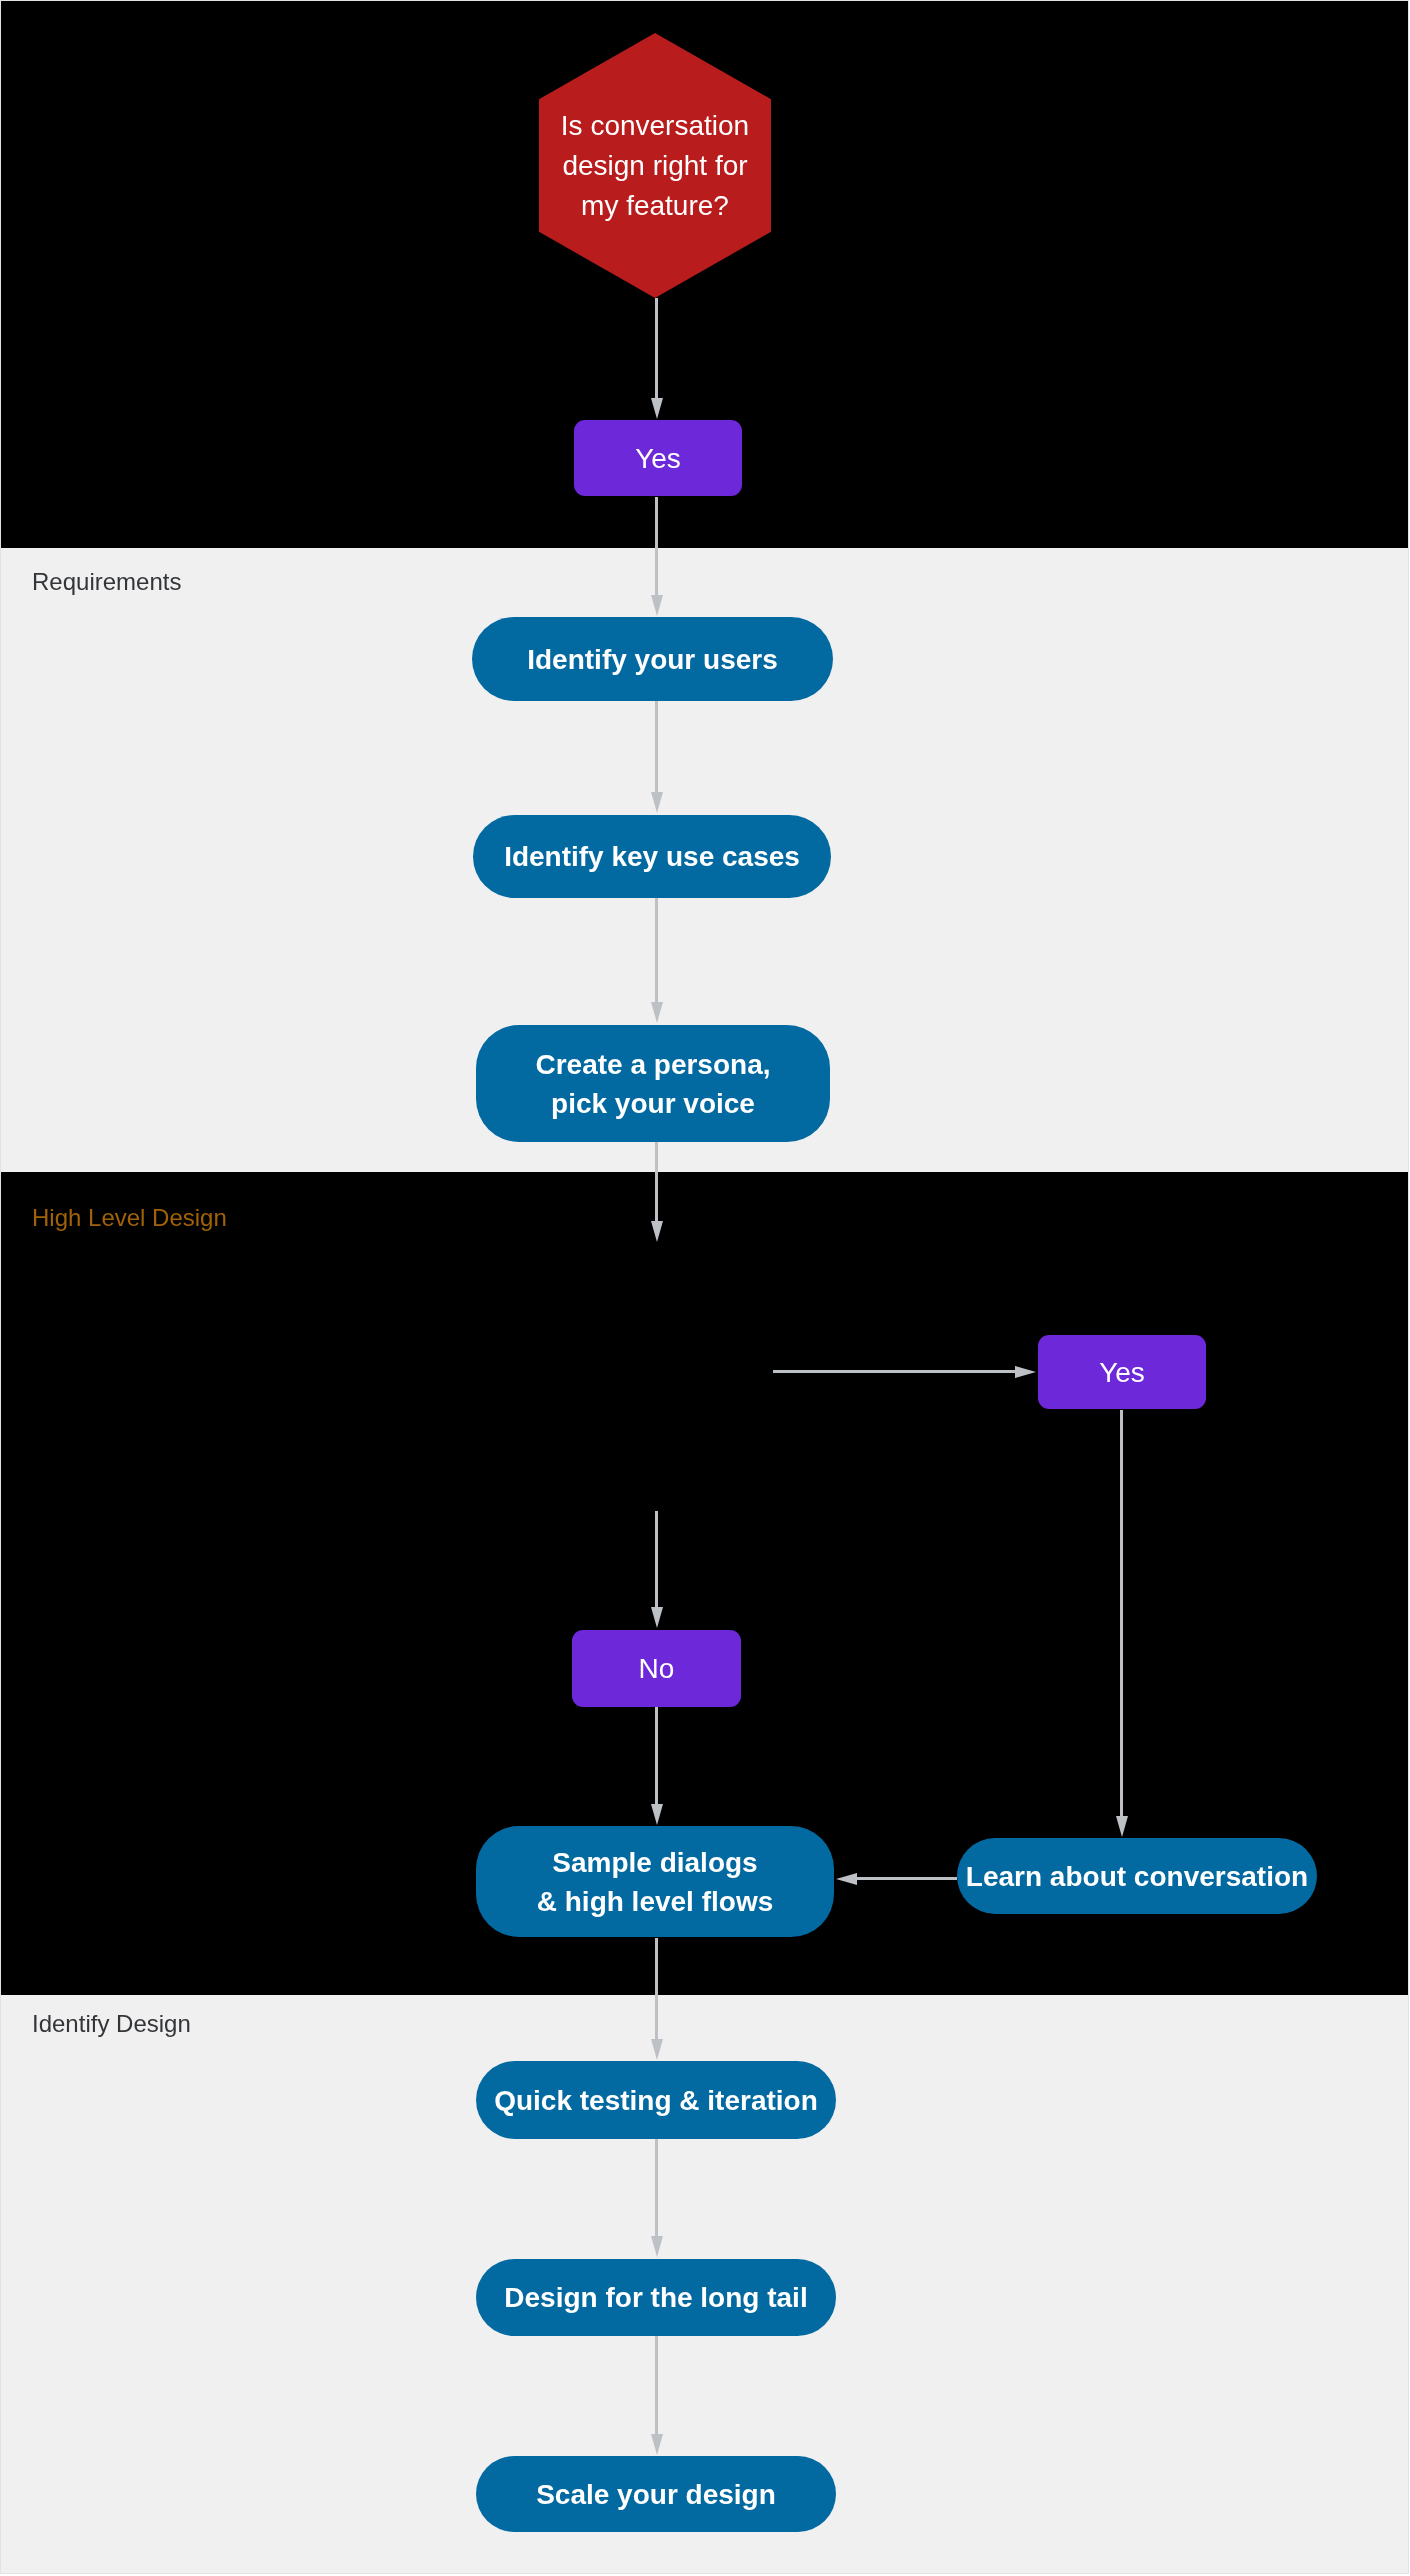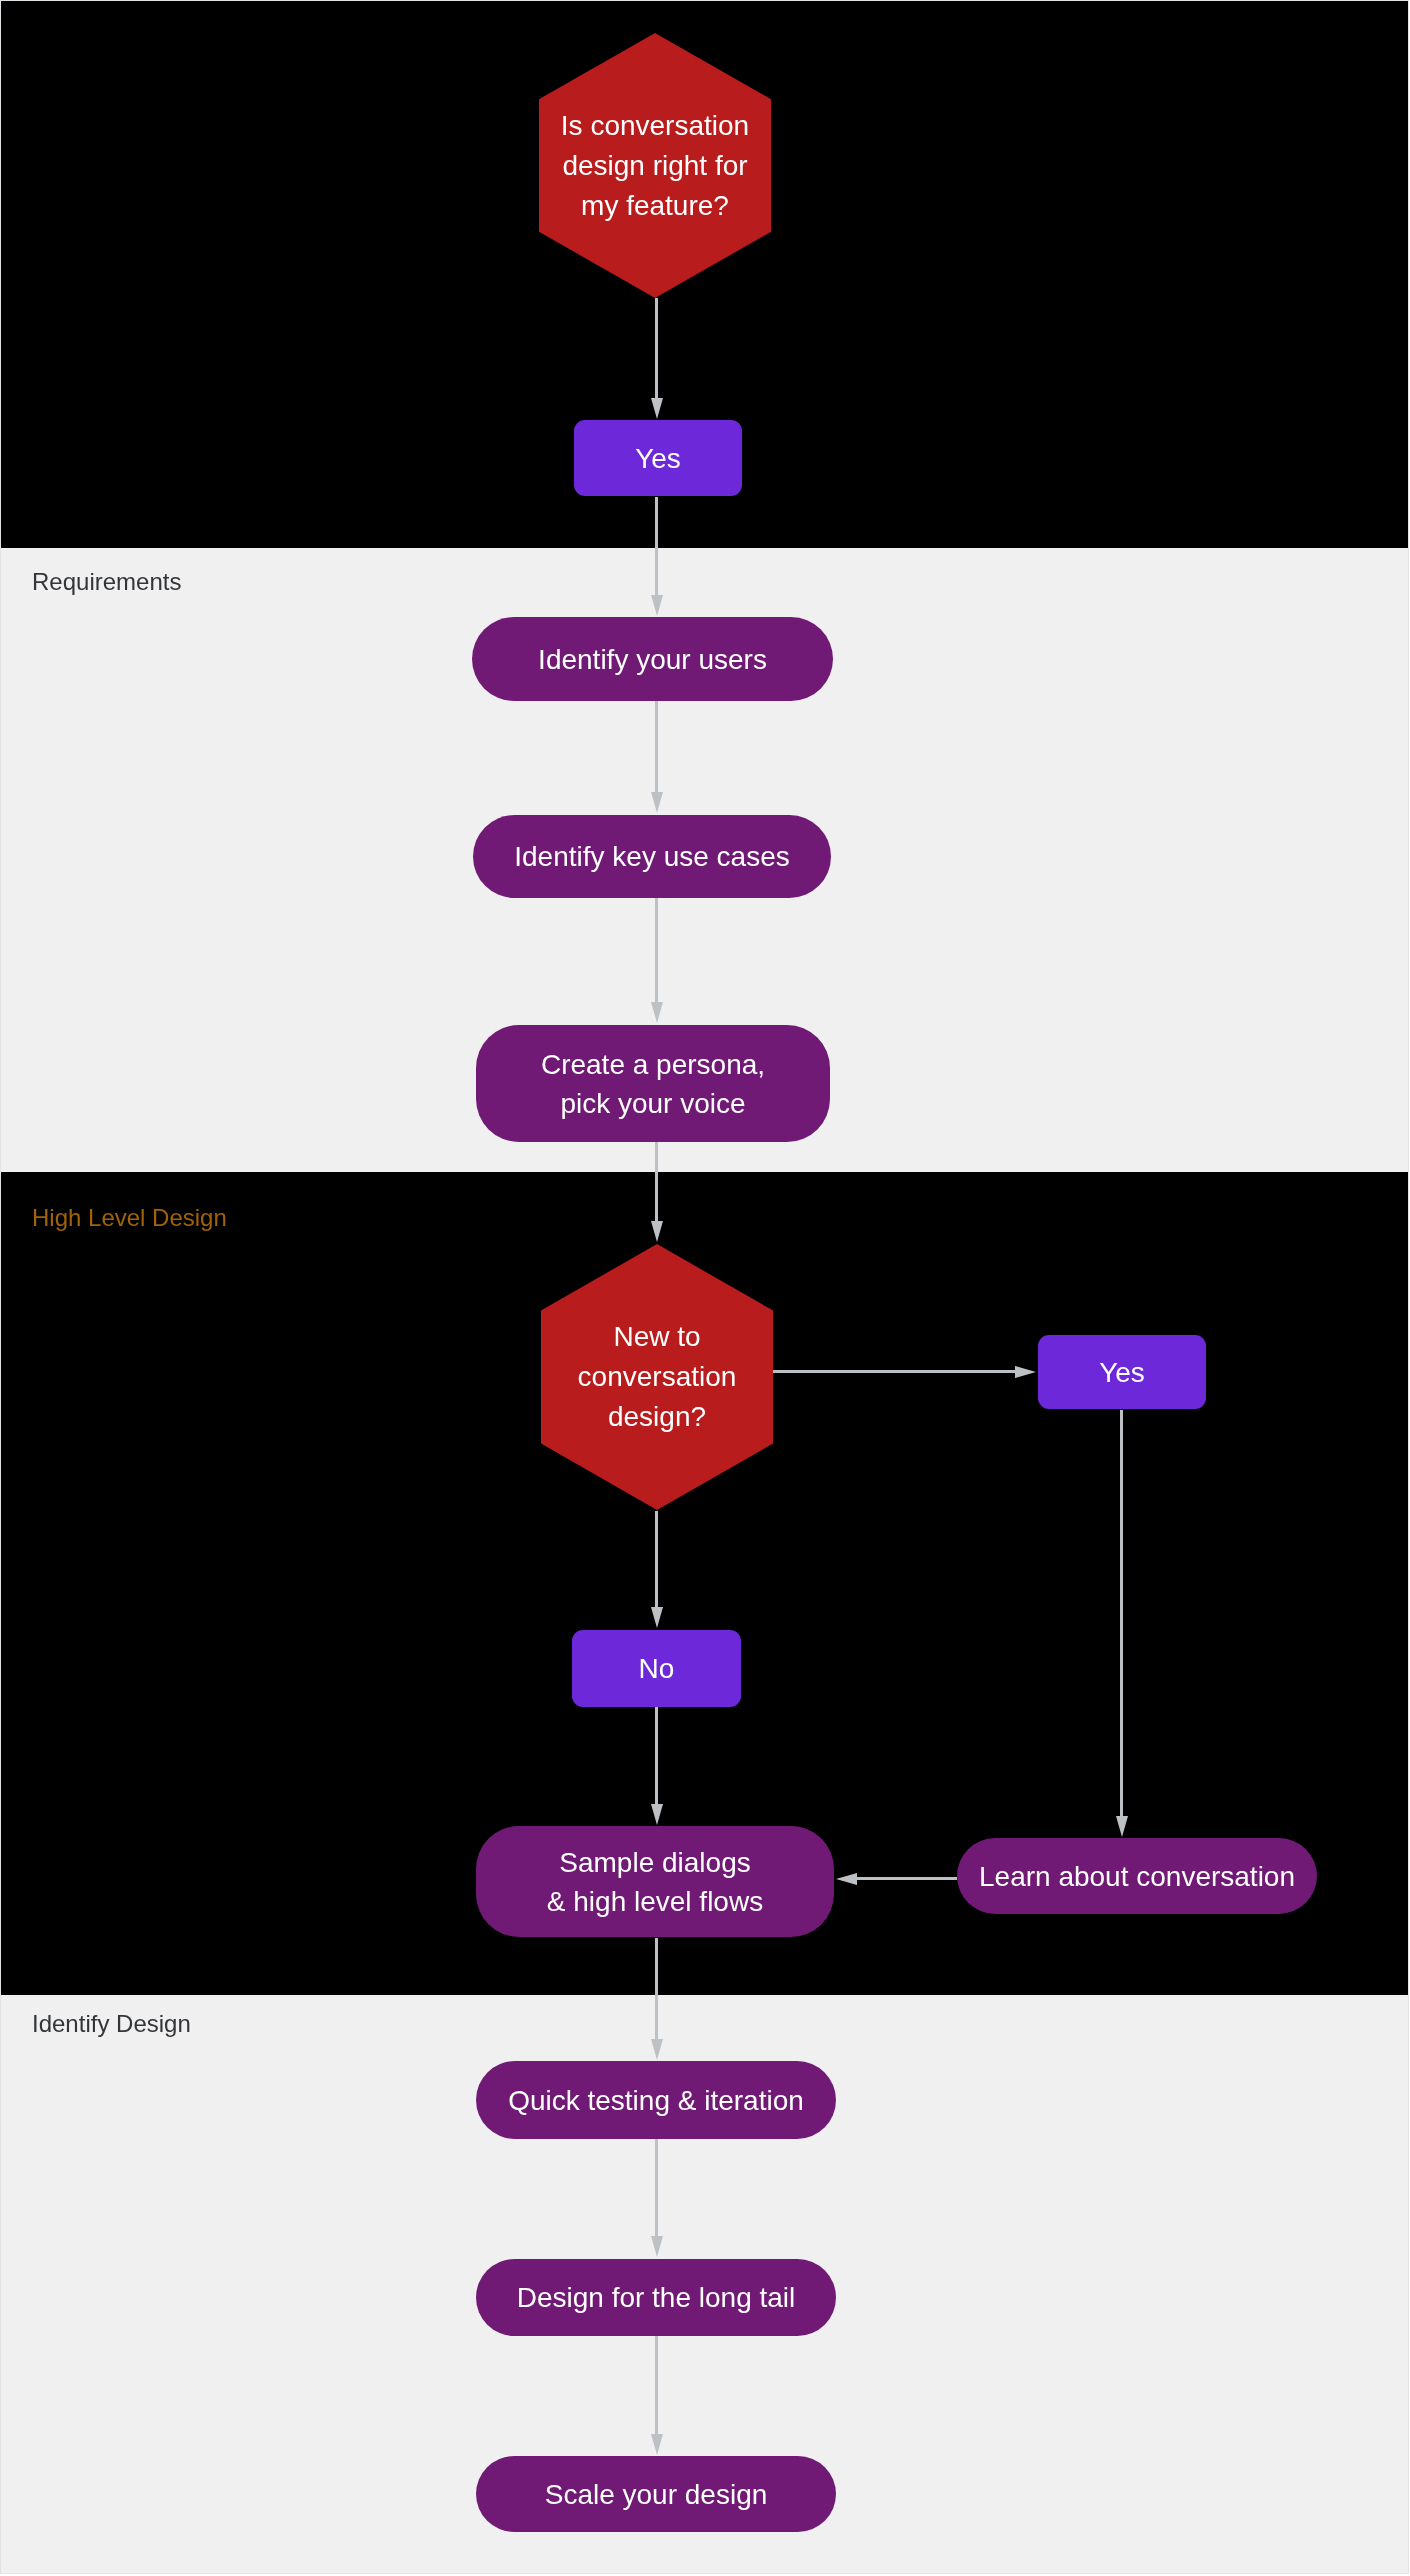--- a/index.html
+++ b/index.html
@@ -23,21 +23,21 @@
     position:absolute; display:flex; align-items:center; justify-content:center;
     color:#ffffff; font-size:28px; text-align:center; white-space:pre-line;
     box-sizing:border-box; line-height:39px;
   }
   .hex {
     background:#b91c1c;
     clip-path:polygon(50% 0, 100% 25%, 100% 75%, 50% 100%, 0 75%, 0 25%);
     line-height:40px;
   }
   .answer { background:#6d28d9; border-radius:11px; }
-  .pill   { background:#701a75; border-radius:43px; }
+  .pill   { background:#0369a1; border-radius:43px;font-weight:bold; }
 
   #hex1          { left:538px;  top:32px;   width:232px; height:265px; }
   #yes1          { left:573px;  top:419px;  width:168px; height:76px;  }
   #pill-users    { left:471px;  top:616px;  width:361px; height:84px;  }
   #pill-usecases { left:472px;  top:814px;  width:358px; height:83px;  }
   #pill-persona  { left:475px;  top:1024px; width:354px; height:117px; }
   #hex2          { left:540px;  top:1243px; width:232px; height:266px; }
   #yes2          { left:1037px; top:1334px; width:168px; height:74px;  }
   #no1           { left:571px;  top:1629px; width:169px; height:77px;  }
   #pill-sample   { left:475px;  top:1825px; width:358px; height:111px; }
@@ -149,23 +149,20 @@
   </div>
 
   <div class="node hex" id="hex1">Is conversation
 design right for
 my feature?</div>
   <div class="node answer" id="yes1">Yes</div>
   <div class="node pill" id="pill-users">Identify your users</div>
   <div class="node pill" id="pill-usecases">Identify key use cases</div>
   <div class="node pill" id="pill-persona">Create a persona,
 pick your voice</div>
-  <div class="node hex" id="hex2">New to
-conversation
-design?</div>
   <div class="node answer" id="yes2">Yes</div>
   <div class="node answer" id="no1">No</div>
   <div class="node pill" id="pill-sample">Sample dialogs
 &amp; high level flows</div>
   <div class="node pill" id="pill-learn">Learn about conversation</div>
   <div class="node pill" id="pill-quick">Quick testing &amp; iteration</div>
   <div class="node pill" id="pill-longtail">Design for the long tail</div>
   <div class="node pill" id="pill-scale">Scale your design</div>
 
 </div>

